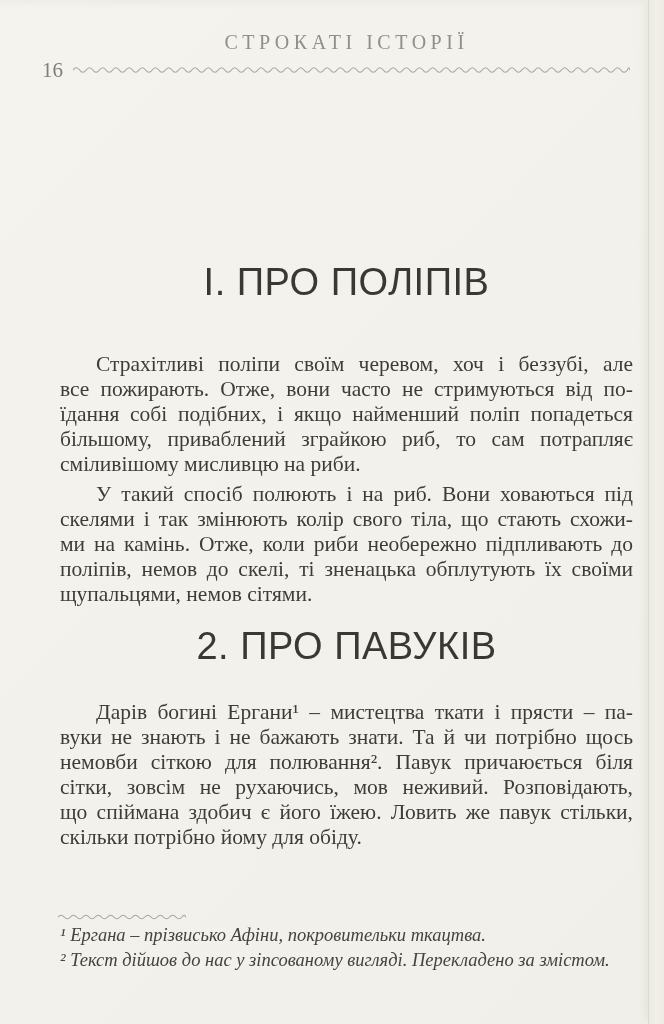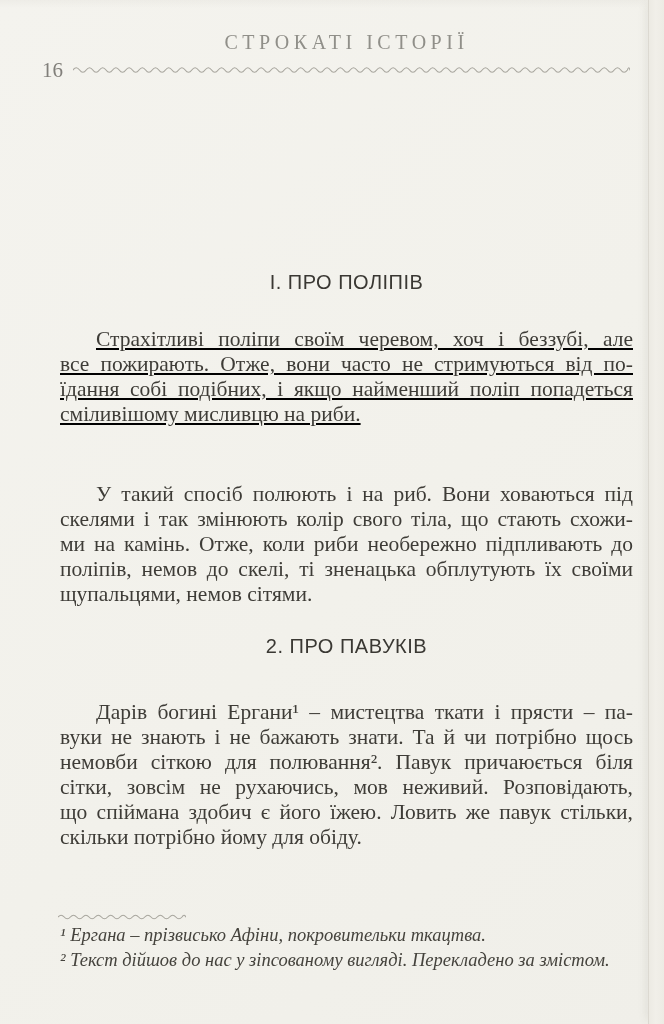--- a/index.html
+++ b/index.html
@@ -61,29 +61,29 @@
     width: 573px; height: 100%;
   }
 
   .section-heading {
     position: absolute;
     left: 0; width: 100%;
     height: 40px; line-height: 40px;
     text-align: center;
     font-family: "Liberation Sans", sans-serif;
     font-weight: 400;
-    font-size: 20px;
+    font-size: 38px;
     letter-spacing: 0.5px;
     color: #3a3833;
   }
   .heading-1 { top: 262px; }
   .heading-2 { top: 626px; }
 
   .para { position: absolute; left: 0; width: 100%; }
-  .para-1 { top: 327px; text-decoration: underline; }
+  .para-1 { top: 352px; }
   .para-2 { top: 462px; margin-top: 20px; }
   .para-3 { top: 700px; }
 
   .line {
     height: 25px; line-height: 25px;
     font-size: 21.5px;
     color: #3e3c37;
     text-align: justify;
     text-align-last: justify;
     white-space: normal;
@@ -115,20 +115,21 @@
     </svg>
 
   <div class="content">
 
     <div class="section-heading heading-1">І. ПРО ПОЛІПІВ</div>
 
     <div class="para para-1">
       <div class="line indent">Страхітливі поліпи своїм черевом, хоч і беззубі, але</div>
       <div class="line">все пожирають. Отже, вони часто не стримуються від по-</div>
       <div class="line">їдання собі подібних, і якщо найменший поліп попадеться</div>
+      <div class="line">більшому, приваблений зграйкою риб, то сам потрапляє</div>
       <div class="line last">сміливішому мисливцю на риби.</div>
     </div>
 
     <div class="para para-2">
       <div class="line indent">У такий спосіб полюють і на риб. Вони ховаються під</div>
       <div class="line">скелями і так змінюють колір свого тіла, що стають схожи-</div>
       <div class="line">ми на камінь. Отже, коли риби необережно підпливають до</div>
       <div class="line">поліпів, немов до скелі, ті зненацька обплутують їх своїми</div>
       <div class="line last">щупальцями, немов сітями.</div>
     </div>

